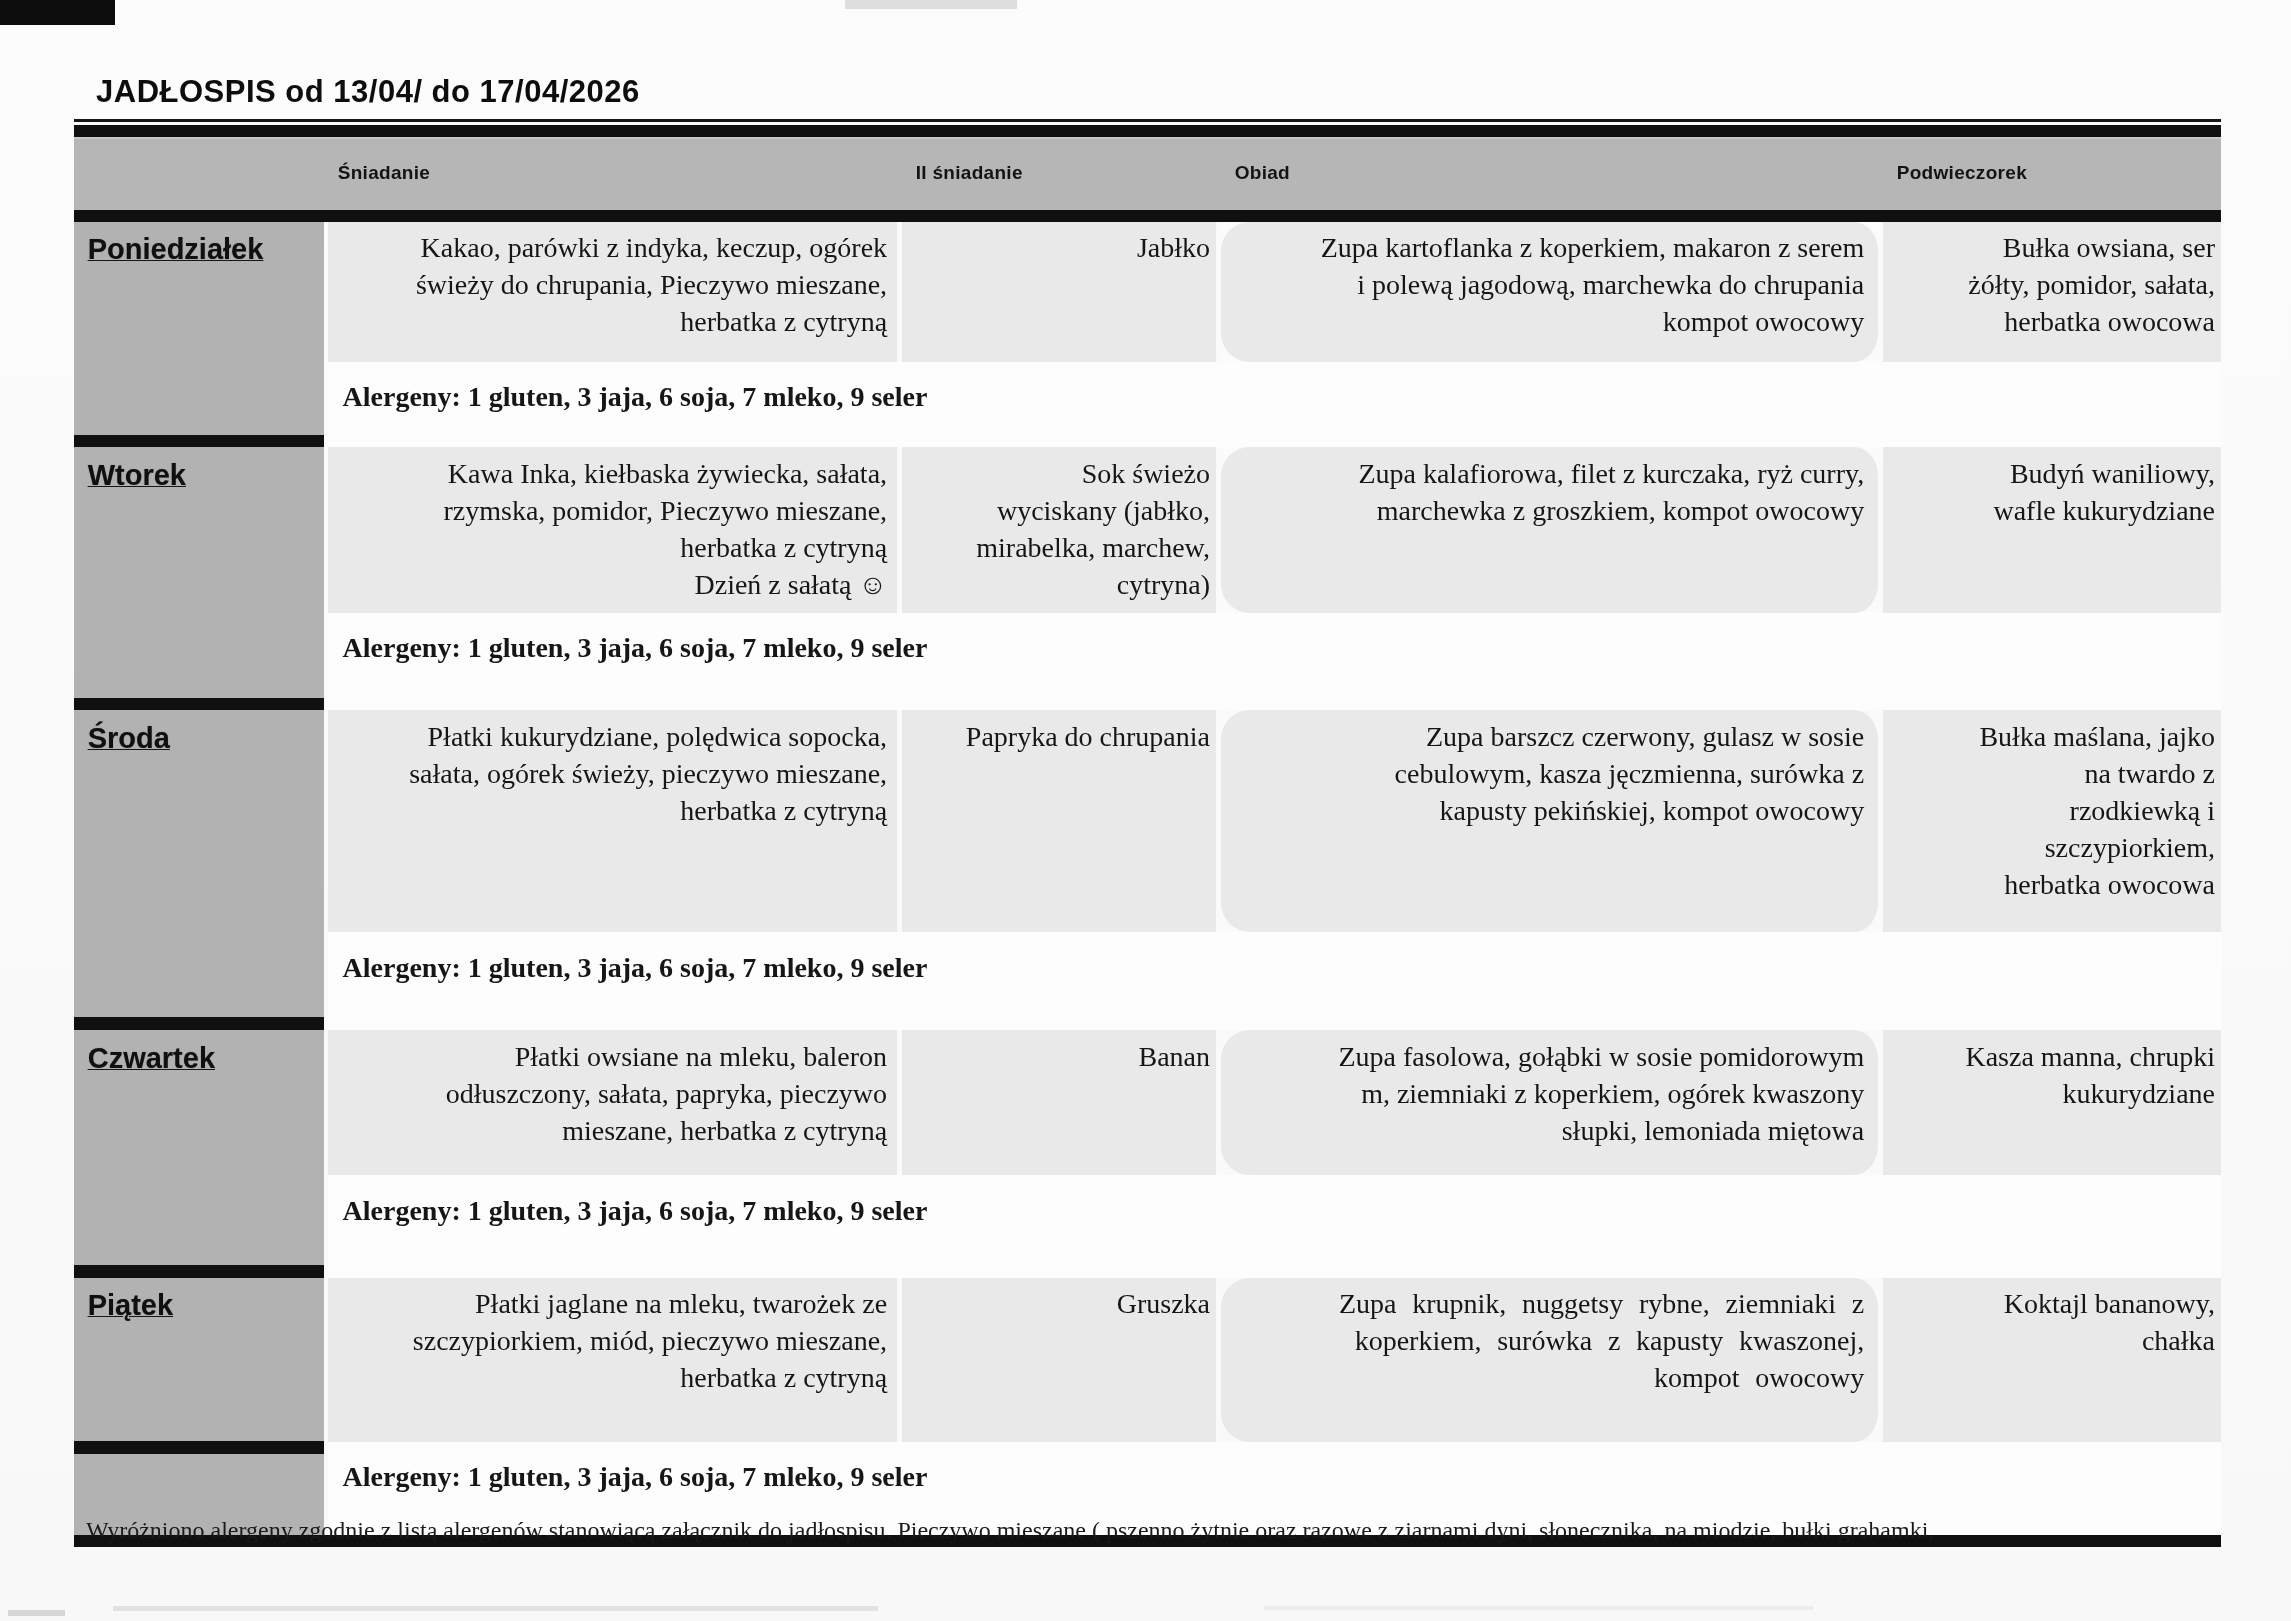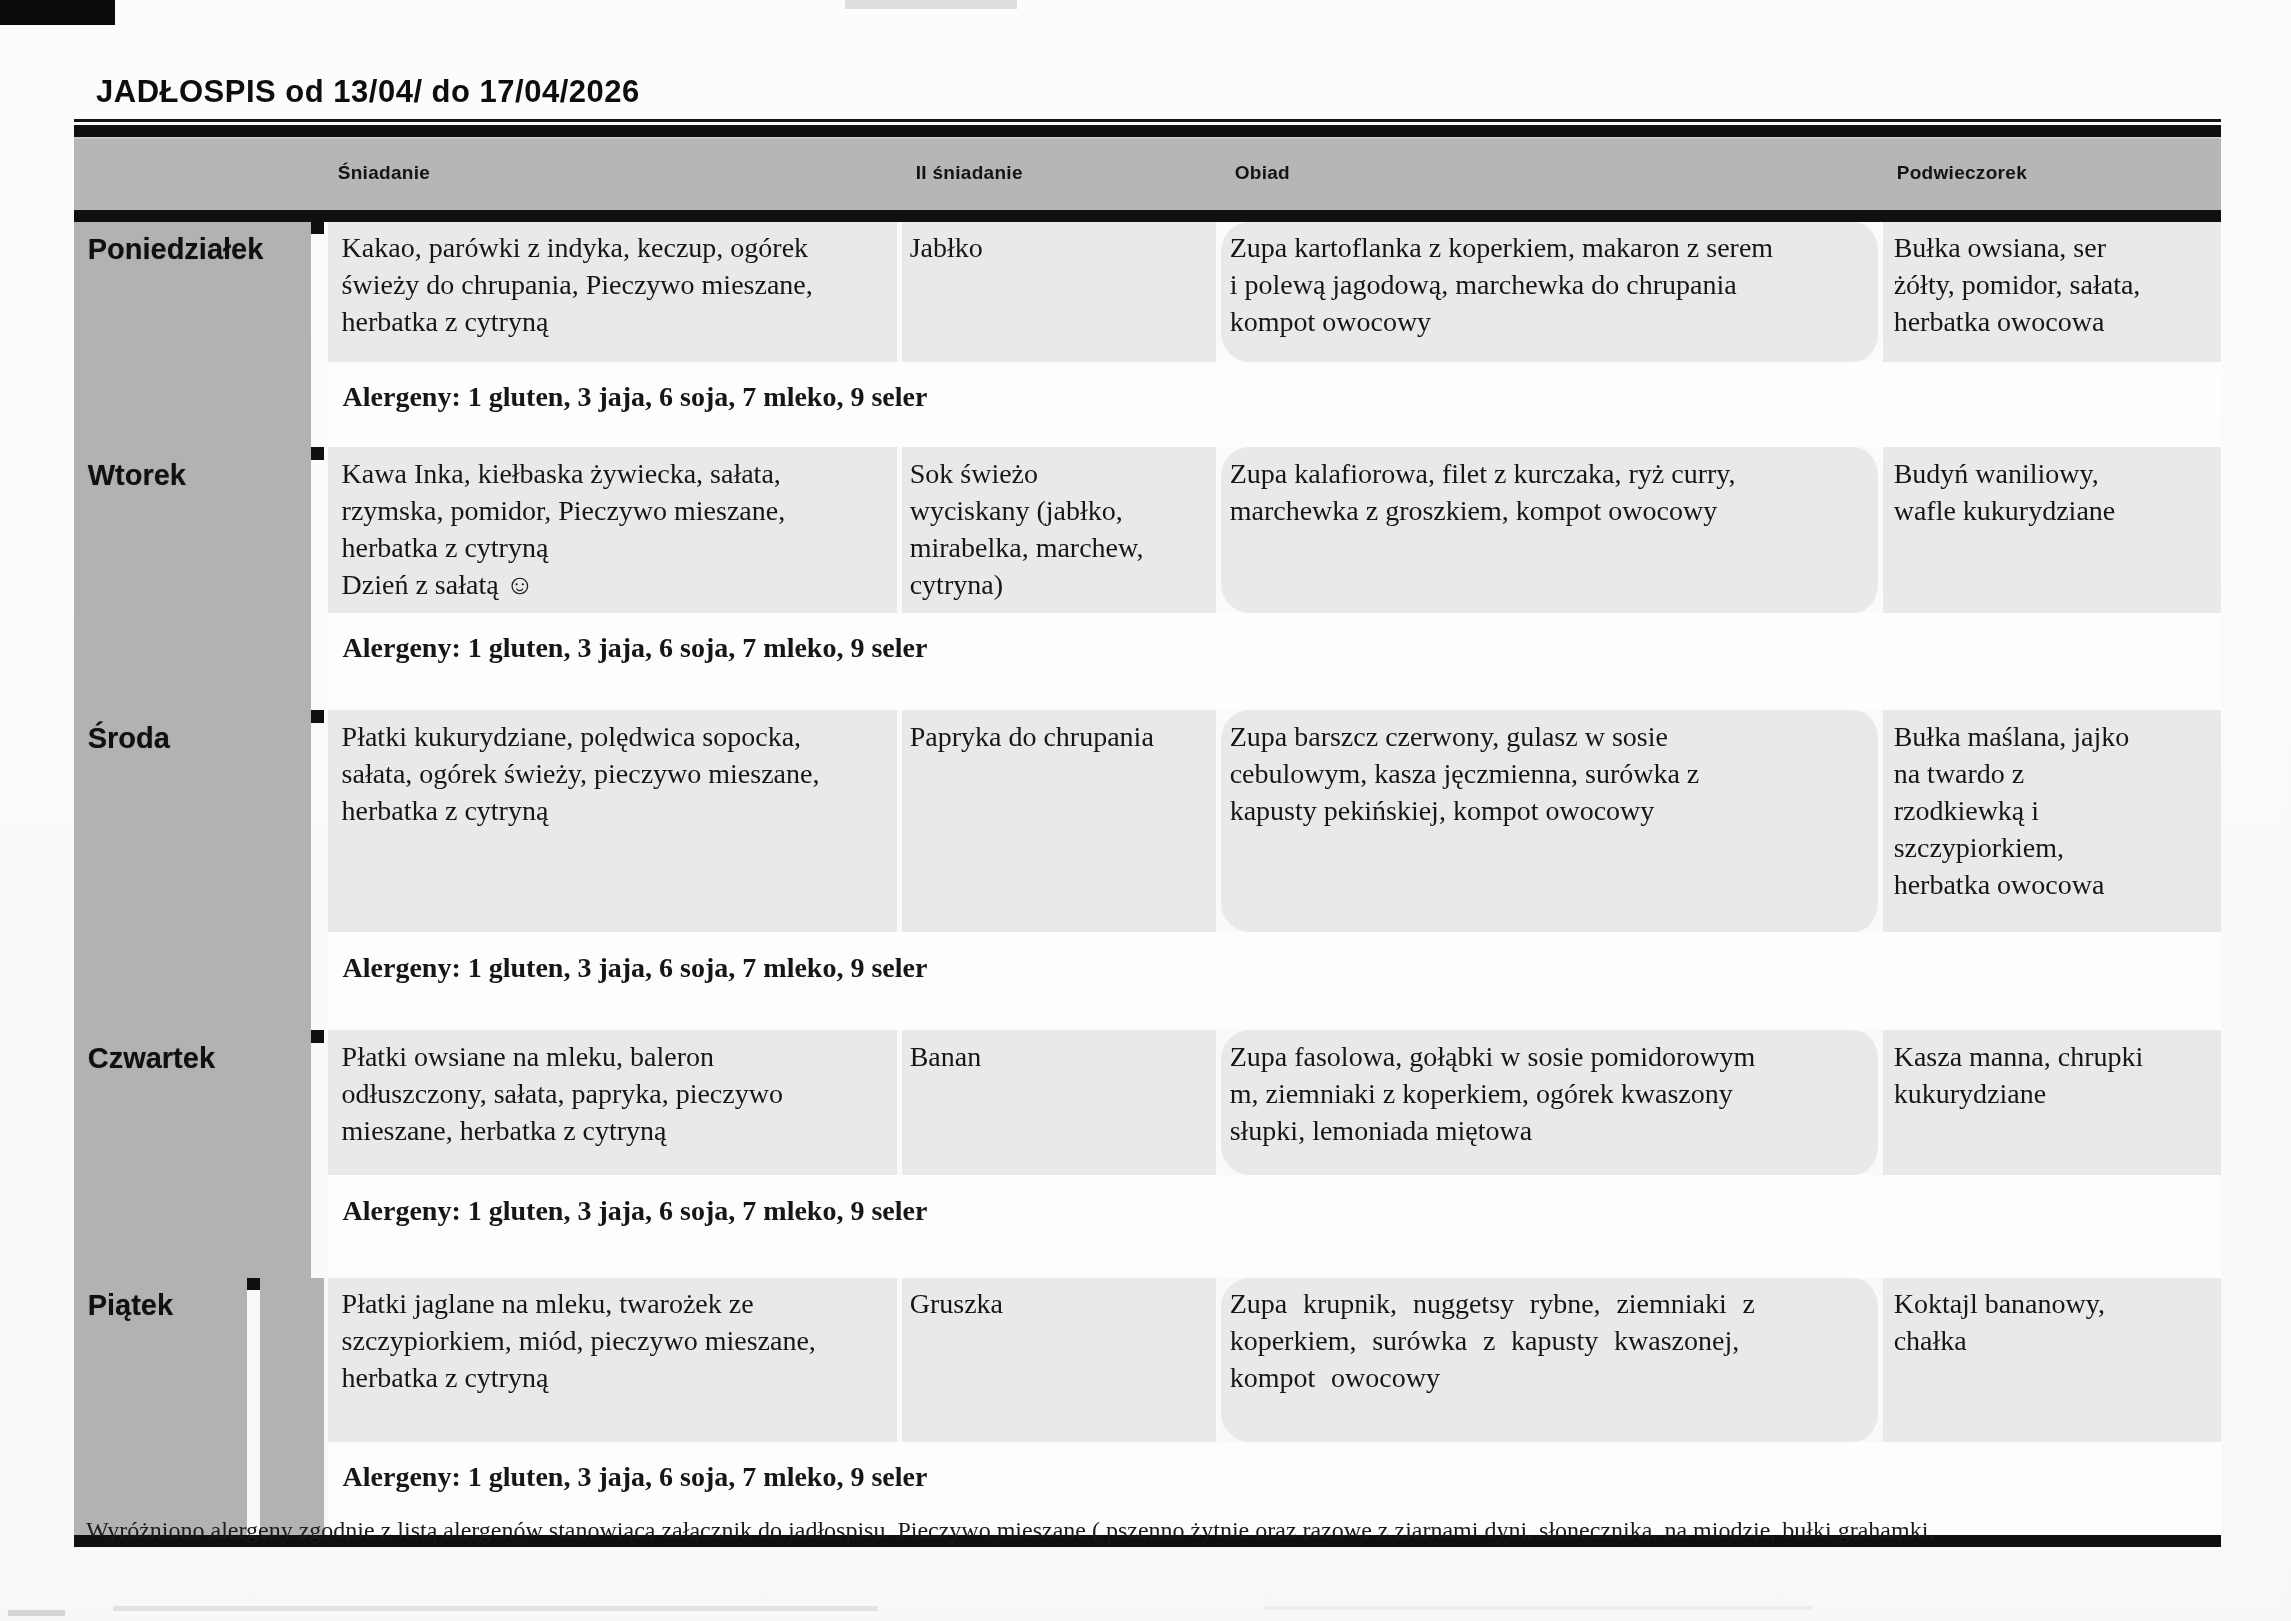--- a/index.html
+++ b/index.html
@@ -38,38 +38,40 @@
     box-shadow:inset 0 2px 0 rgba(255,255,255,.25);
   }
   .header-row .hcell{
     font-family:"Liberation Sans", sans-serif;
     font-weight:bold;font-size:19px;color:#141414;
     padding-left:13.7px;letter-spacing:0.3px;
   }
   .day-block{display:flex;}
   .day-col{
     width:250px;flex:0 0 250px;
-    display:flex;flex-direction:row;
+    display:flex;flex-direction:column;
     background:transparent;
+    text-decoration:underline;
   }
   .day-cell{
     background:#b2b2b2;flex:1 1 auto;
     padding:11.8px 7.8px 0 13.7px;
   }
   .day-cell .day-label{
     font-family:"Liberation Sans", sans-serif;
     font-weight:bold;font-size:29px;color:#101010;
     text-shadow:0 0 1px rgba(0,0,0,.35);
   }
   .day-bar{height:12.7px;background:#101010;flex:0 0 12.7px;}
   .day-filler{background:#b2b2b2;flex:0 0 81px;}
   .meals{flex:1 1 auto;display:flex;flex-direction:column;margin-left:3.9px;}
   .content-row{
     display:grid;
     grid-template-columns:574px 319px 662px 338px;
+    text-align:right;
   }
   .cell{
     background:#e9e9e9;
     font-size:28px;line-height:37px;
     white-space:pre-line;
     padding-top:7.8px;padding-bottom:9.8px;
     border-right:5.9px solid rgba(252,252,252,.9);
   }
   .cell:last-child{border-right:none;}
   .cell.s1{padding-left:13.7px;padding-right:9.8px;}

